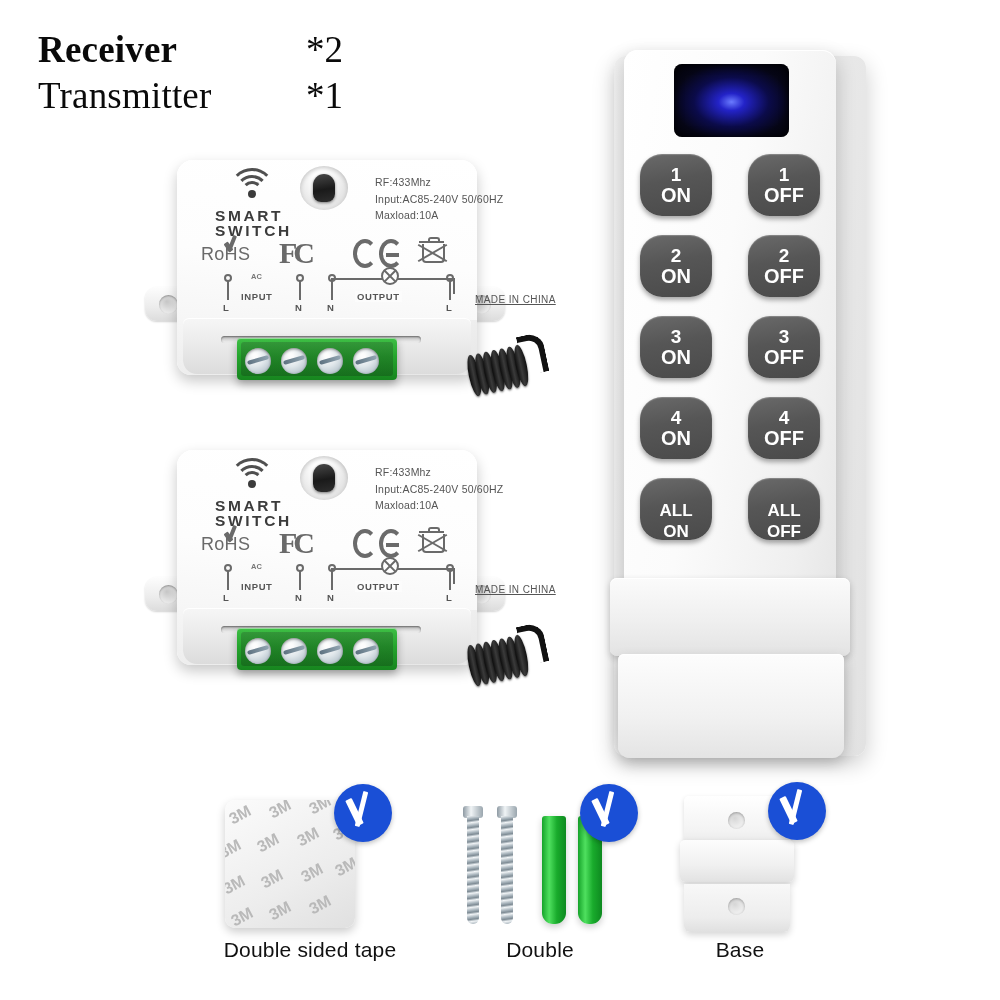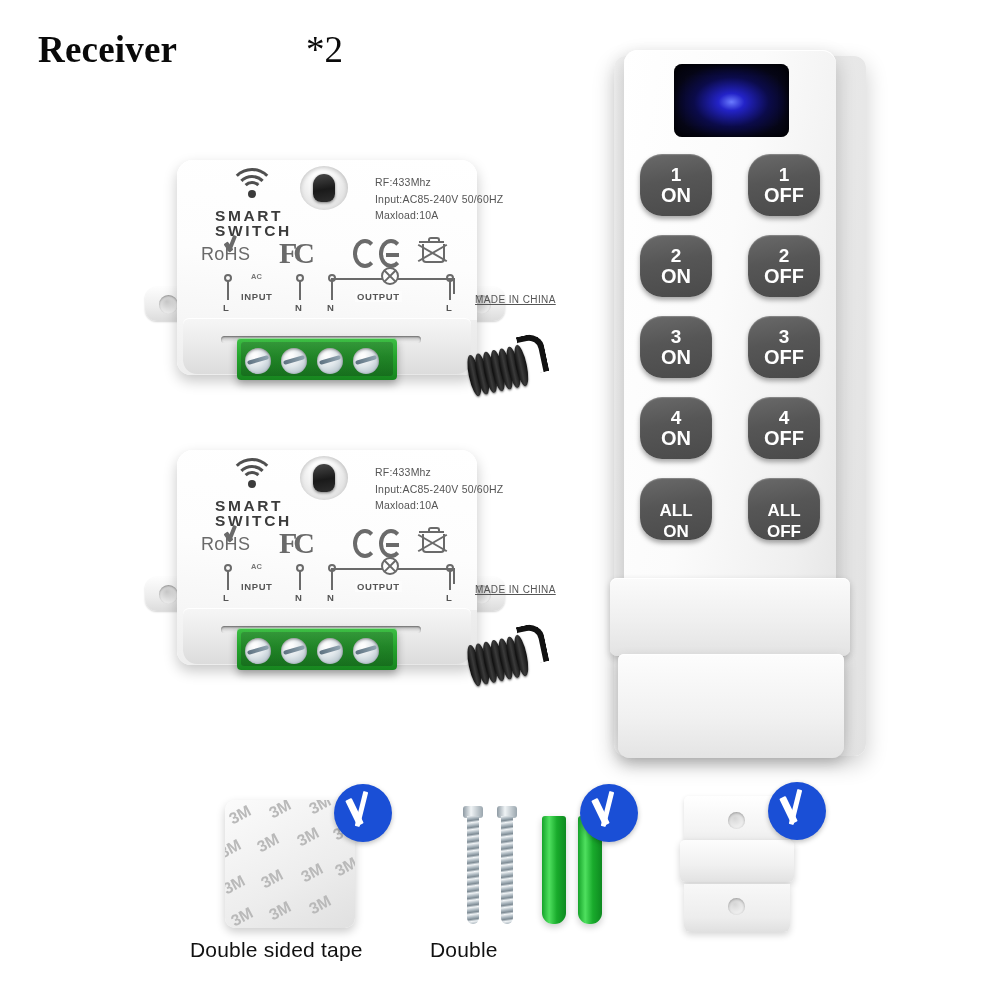--- a/index.html
+++ b/index.html
@@ -179,21 +179,21 @@
   .band{position:absolute;left:10px;top:528px;width:240px;height:78px;border-radius:7px;
       background:linear-gradient(180deg,#fbfbfb,#efefef 55%,#e3e3e3);
       box-shadow:0 3px 7px rgba(0,0,0,.2), inset 0 1px 0 #fff;}
   .holder-foot{position:absolute;left:18px;top:604px;width:226px;height:104px;
       border-radius:6px 6px 12px 12px;
       background:linear-gradient(180deg,#fdfdfd,#f1f1f1 60%,#e4e4e4);
       box-shadow:0 6px 14px rgba(0,0,0,.18), inset 0 1px 0 #fff;}
 
   
   .acc{position:absolute;top:780px;}
-  .acc-label{position:absolute;top:158px;width:100%;text-align:left;
+  .acc-label{position:absolute;top:158px;width:100%;text-align:center;
       font-size:21px;color:#111;letter-spacing:.2px;}
   .badge{position:absolute;width:58px;height:58px;border-radius:50%;background:#1a4fd6;
       box-shadow:0 2px 5px rgba(0,0,0,.25);}
   .badge:before{content:"";position:absolute;left:17px;top:14px;width:7px;height:28px;
       background:#fff;transform:rotate(-26deg);border-radius:1px;}
   .badge:after{content:"";position:absolute;left:25px;top:7px;width:5px;height:36px;
       background:#fff;transform:rotate(14deg);border-radius:1px;}
 
   
   .acc-tape{left:190px;width:240px;height:190px;}
@@ -239,20 +239,24 @@
   .acc-base .badge{left:128px;top:2px;}
 </style>
 </head>
 <body>
 
 <div class="hdr">
   <div class="hdr-row r1">
     <span class="hdr-label">Receiver</span>
     <span class="hdr-qty">*2</span>
   </div>
+  <div class="hdr-row r2">
+    <span class="hdr-label">Transmitter</span>
+    <span class="hdr-qty">*1</span>
+  </div>
 </div>
 
 <div class="receiver rx1">
   <div class="tab left">
     <div class="hole"></div>
   </div>
   <div class="tab right">
     <div class="hole"></div>
   </div>
   <div class="rx-body">
@@ -537,13 +541,14 @@
 
 <div class="acc acc-base">
   <div class="base-body">
     <div class="base-top"></div>
     <div class="bhole t"></div>
     <div class="base-mid"></div>
     <div class="base-bot"></div>
     <div class="bhole b"></div>
   </div>
   <div class="badge"></div>
+  <div class="acc-label">Base</div>
 </div>
 
 </body></html>

